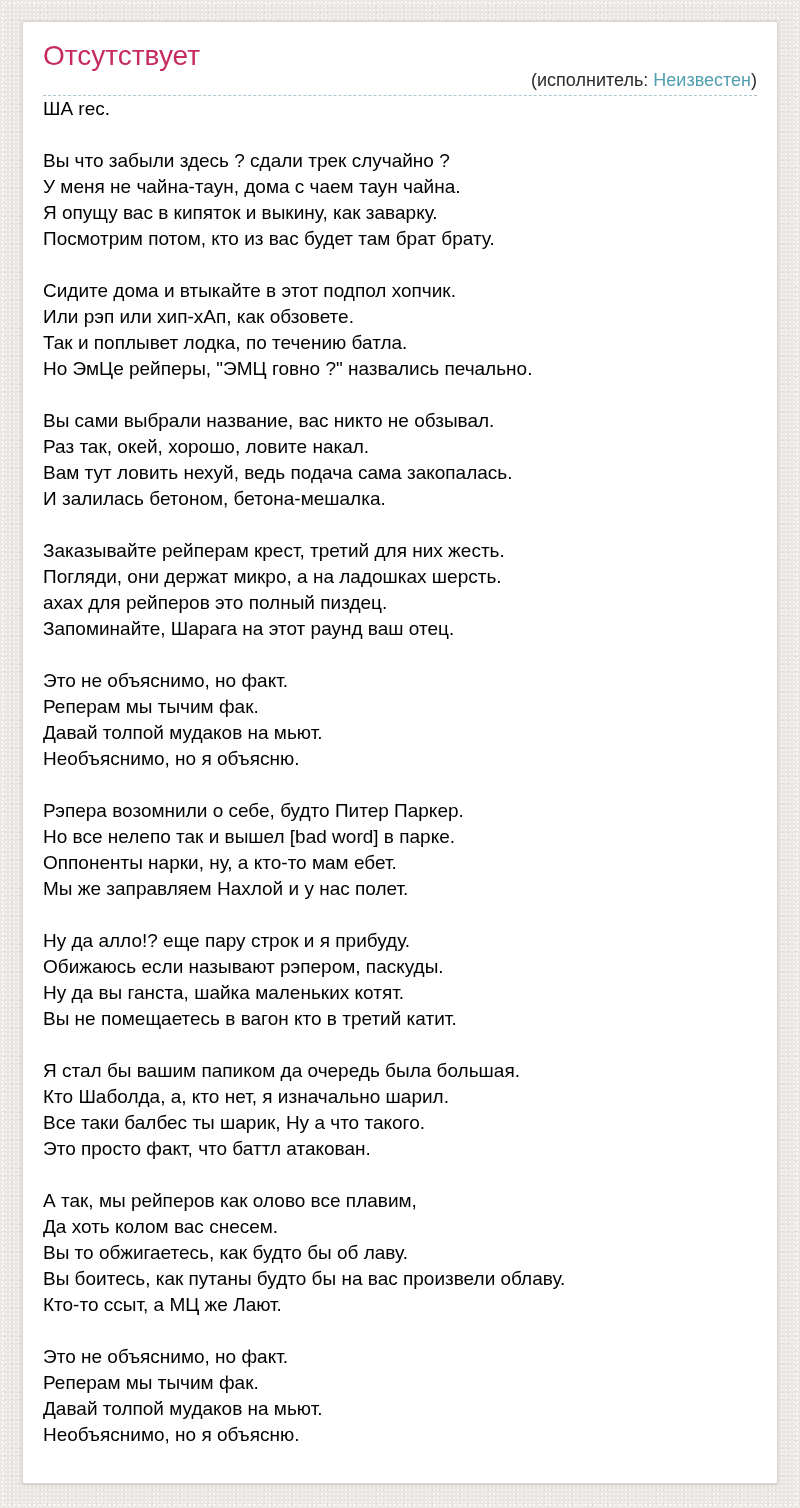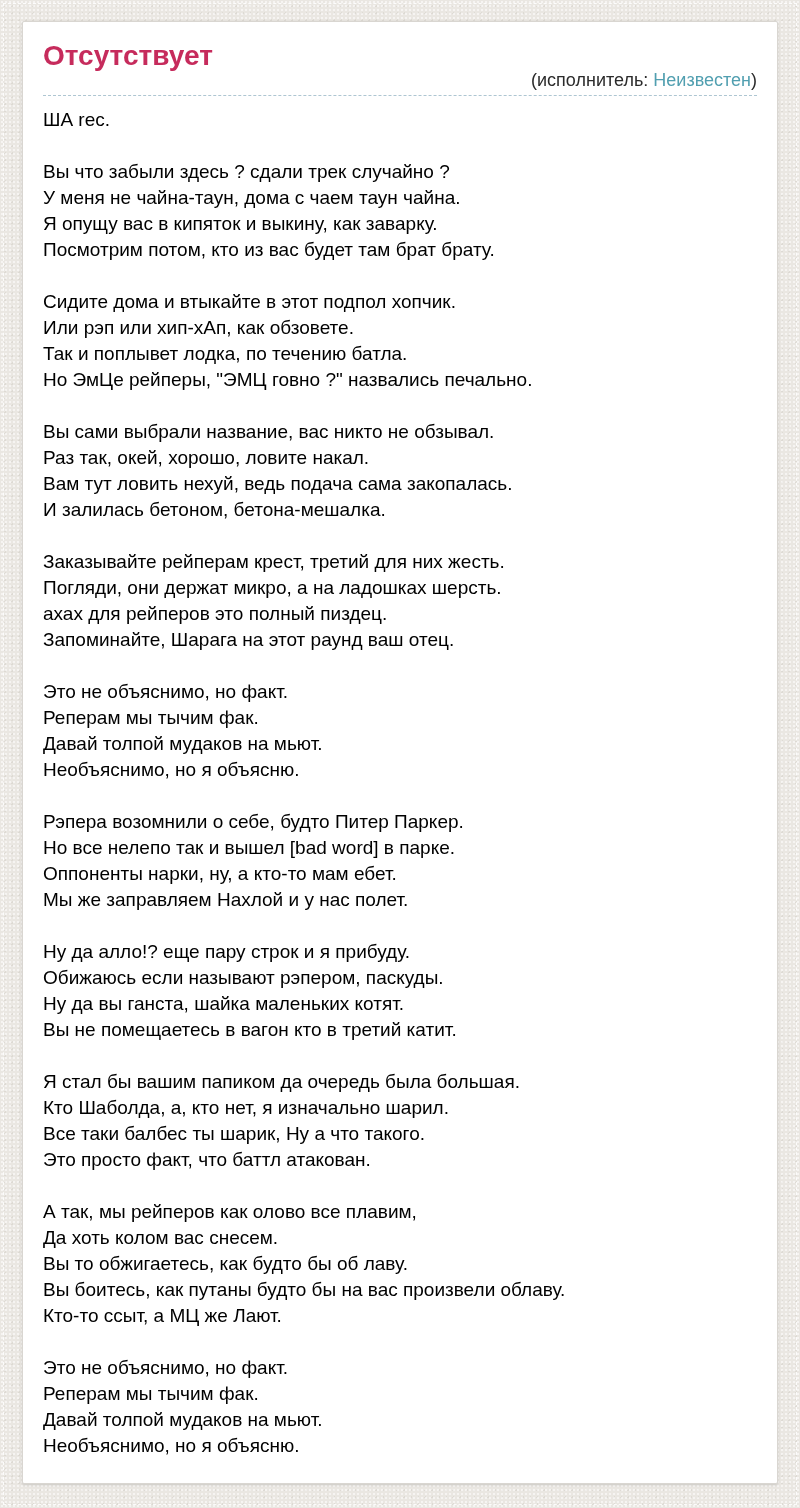--- a/index.html
+++ b/index.html
@@ -36,38 +36,37 @@
     border: 1px solid #d9d6d1;
     border-radius: 2px;
     box-shadow: 0 1px 3px rgba(0,0,0,0.14);
     padding: 20px;
     overflow: hidden;
   }
   .song-title {
     margin: 0;
     font-size: 28px;
     line-height: 28px;
-    font-weight: 700;
+    font-weight: 400;
     color: #c62b5c;
   }
   .artist-line {
     font-size: 18px;
     line-height: 21px;
     color: #2b2b2b;
     padding-bottom: 4px;
     border-bottom: 1px dashed #aec6d2;
     text-align: right;
   }
   .artist-link {
     color: #519fb0;
     text-decoration: none;
     cursor: pointer;
   }
   .lyrics {
-    margin-top: 11px;
     font-size: 19px;
     line-height: 26px;
     color: #000000;
     white-space: pre-line;
   }
 </style>
 </head>
 <body>
 
 <div class="stitched-frame"></div>

